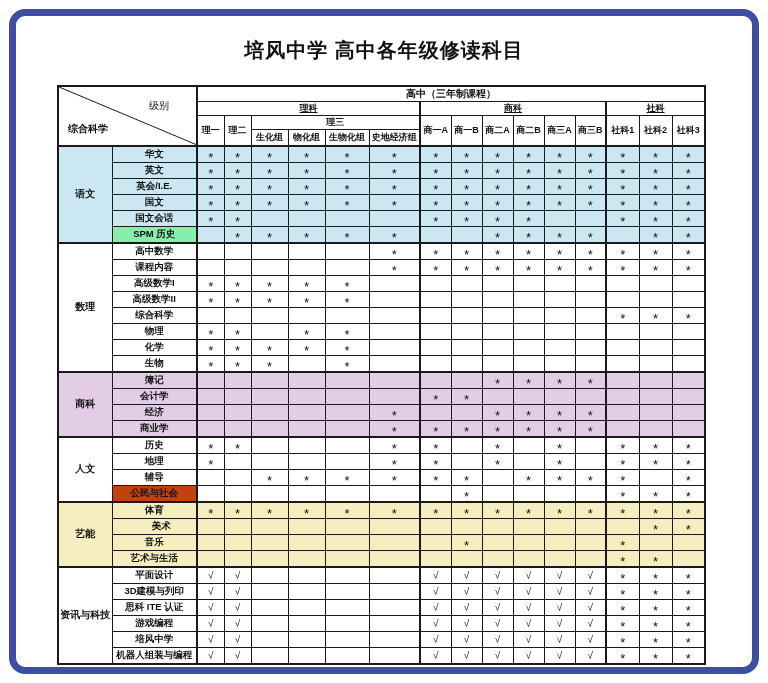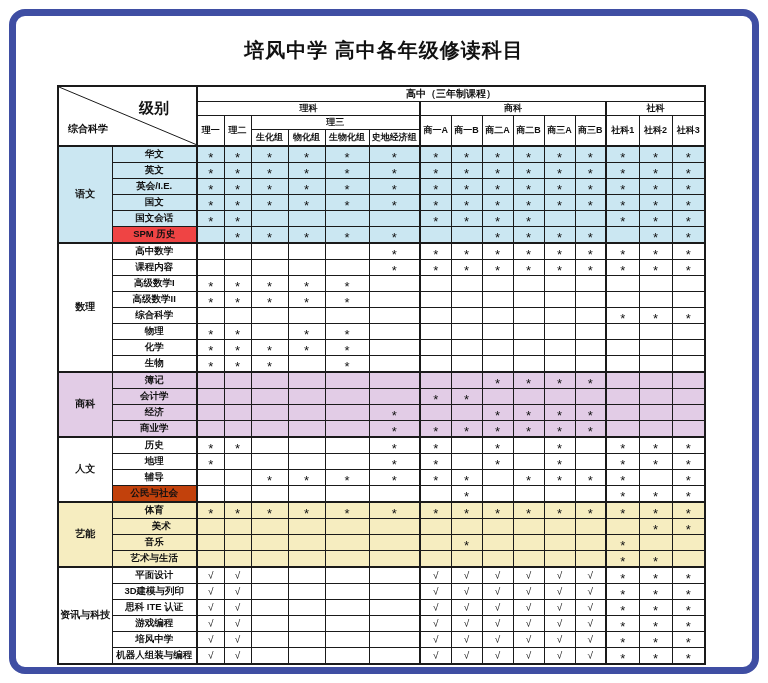--- a/index.html
+++ b/index.html
@@ -36,39 +36,39 @@
   .subjects th, .subjects td {
     border: 1px solid #1a1a1a;
     padding: 0;
     text-align: center;
     vertical-align: middle;
     white-space: nowrap;
     overflow: hidden;
   }
   .subjects thead th { font-size: 9px; font-weight: bold; }
   .subjects thead tr:nth-child(1) { height: 15px; }
-  .subjects thead tr:nth-child(2) { height: 14px; }
+  .subjects thead tr:nth-child(2) { height: 14px; text-decoration: underline; }
   .subjects thead tr:nth-child(3) { height: 14px; }
   .subjects thead tr:nth-child(4) { height: 16px; }
   .subjects tbody tr { height: 14px; }
   .subjects .top-header { font-size: 10px; }
   .group-cell { font-size: 10px; font-weight: bold; }
   .subject-cell { font-size: 9.5px; font-weight: bold; }
   td.mark-cell { font-size: 10px; font-weight: normal; }
   td.mark-cell span.star { display: inline-block; transform: translateY(2.5px); font-size: 13px; }
   td.mark-cell span.tick { font-size: 10px; }
   .bl2 { border-left: 2px solid #1a1a1a !important; }
   tr.group-start th, tr.group-start td { border-top: 2px solid #1a1a1a; }
   th.corner {
     position: relative;
     border-right: 2px solid #1a1a1a;
     background: #fff;
   }
   th.corner svg.diag { position: absolute; left: 0; top: 0; width: 100%; height: 100%; }
-  .corner-top { position: absolute; top: 12px; right: 27px; font-size: 15px; font-weight: bold; }
+  .corner-top { position: absolute; top: 12px; right: 27px; font-size: 10px; font-weight: normal; }
   .corner-bottom { position: absolute; bottom: 9px; left: 9px; font-size: 10px; font-weight: bold; }
   .legend { margin: 18px 0 0 118px; font-size: 10px; }
   .legend-line { height: 15px; display: flex; align-items: center; }
 </style>
 </head>
 <body>
 
 <div class="frame" style="border-color: rgb(63, 78, 163);"></div>
 
 <div class="title">培风中学 高中各年级修读科目</div>
@@ -216,21 +216,21 @@
         <td class="mark-cell" style="background: rgb(203, 231, 242);"><span class="star">*</span></td>
         <td class="mark-cell" style="background: rgb(203, 231, 242);"><span class="star">*</span></td>
         <td class="mark-cell" style="background: rgb(203, 231, 242);"><span class="star">*</span></td>
         <td class="mark-cell" style="background: rgb(203, 231, 242);"><span class=""></span></td>
         <td class="mark-cell" style="background: rgb(203, 231, 242);"><span class=""></span></td>
         <td class="mark-cell bl2" style="background: rgb(203, 231, 242);"><span class="star">*</span></td>
         <td class="mark-cell" style="background: rgb(203, 231, 242);"><span class="star">*</span></td>
         <td class="mark-cell" style="background: rgb(203, 231, 242);"><span class="star">*</span></td>
       </tr>
       <tr>
-        <th class="subject-cell" style="background: #ef4444;">SPM 历史</th>
+        <th class="subject-cell" style="background: #86efac;">SPM 历史</th>
         <td class="mark-cell bl2" style="background: rgb(203, 231, 242);"><span class=""></span></td>
         <td class="mark-cell" style="background: rgb(203, 231, 242);"><span class="star">*</span></td>
         <td class="mark-cell" style="background: rgb(203, 231, 242);"><span class="star">*</span></td>
         <td class="mark-cell" style="background: rgb(203, 231, 242);"><span class="star">*</span></td>
         <td class="mark-cell" style="background: rgb(203, 231, 242);"><span class="star">*</span></td>
         <td class="mark-cell" style="background: rgb(203, 231, 242);"><span class="star">*</span></td>
         <td class="mark-cell bl2" style="background: rgb(203, 231, 242);"><span class=""></span></td>
         <td class="mark-cell" style="background: rgb(203, 231, 242);"><span class=""></span></td>
         <td class="mark-cell" style="background: rgb(203, 231, 242);"><span class="star">*</span></td>
         <td class="mark-cell" style="background: rgb(203, 231, 242);"><span class="star">*</span></td>

